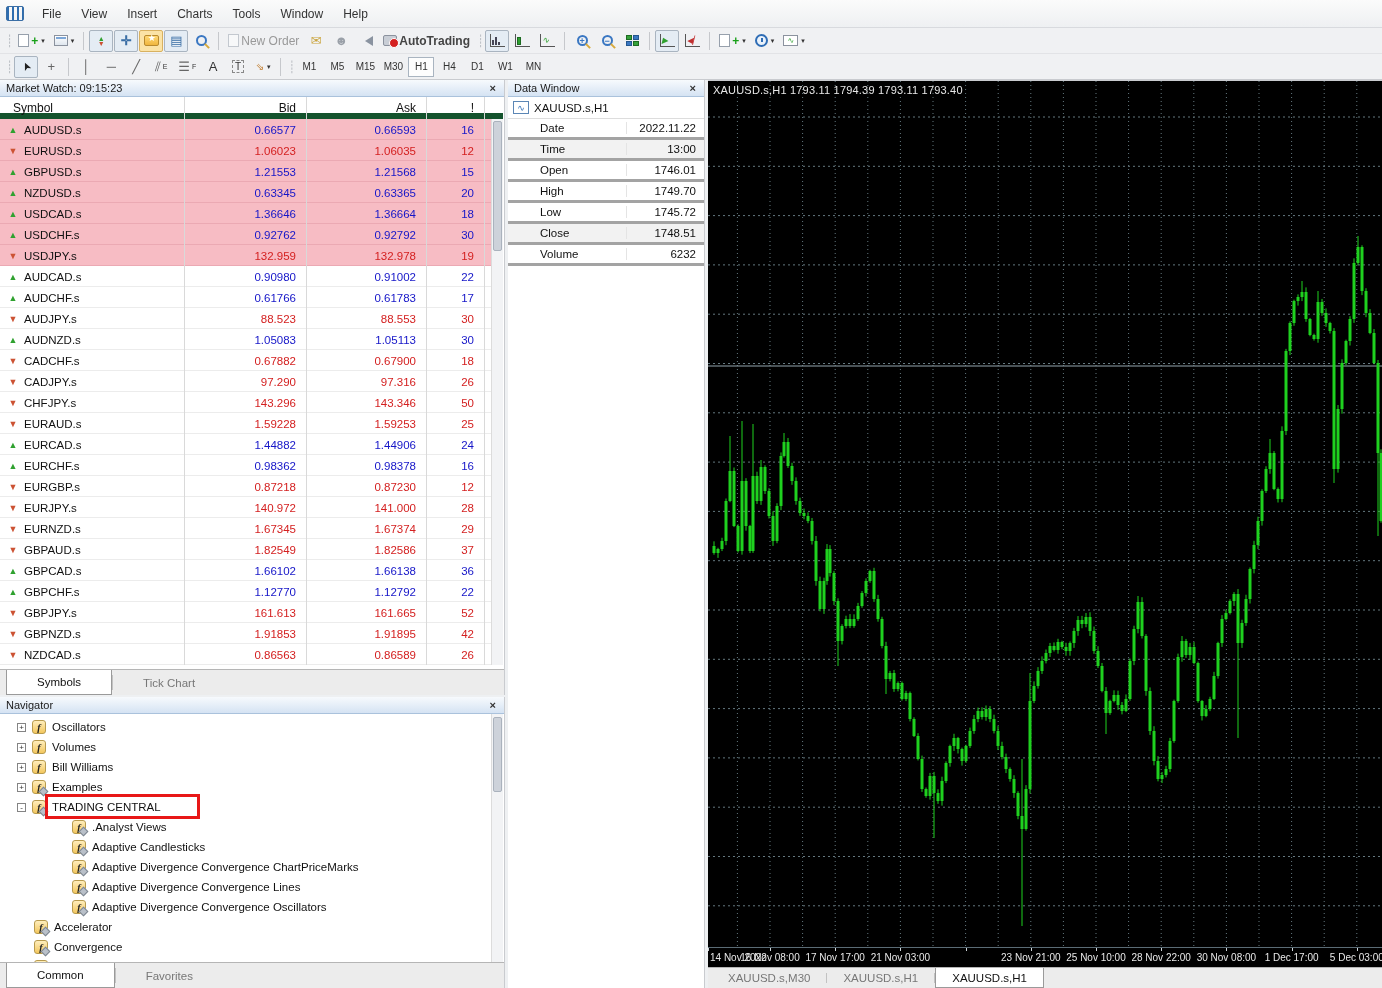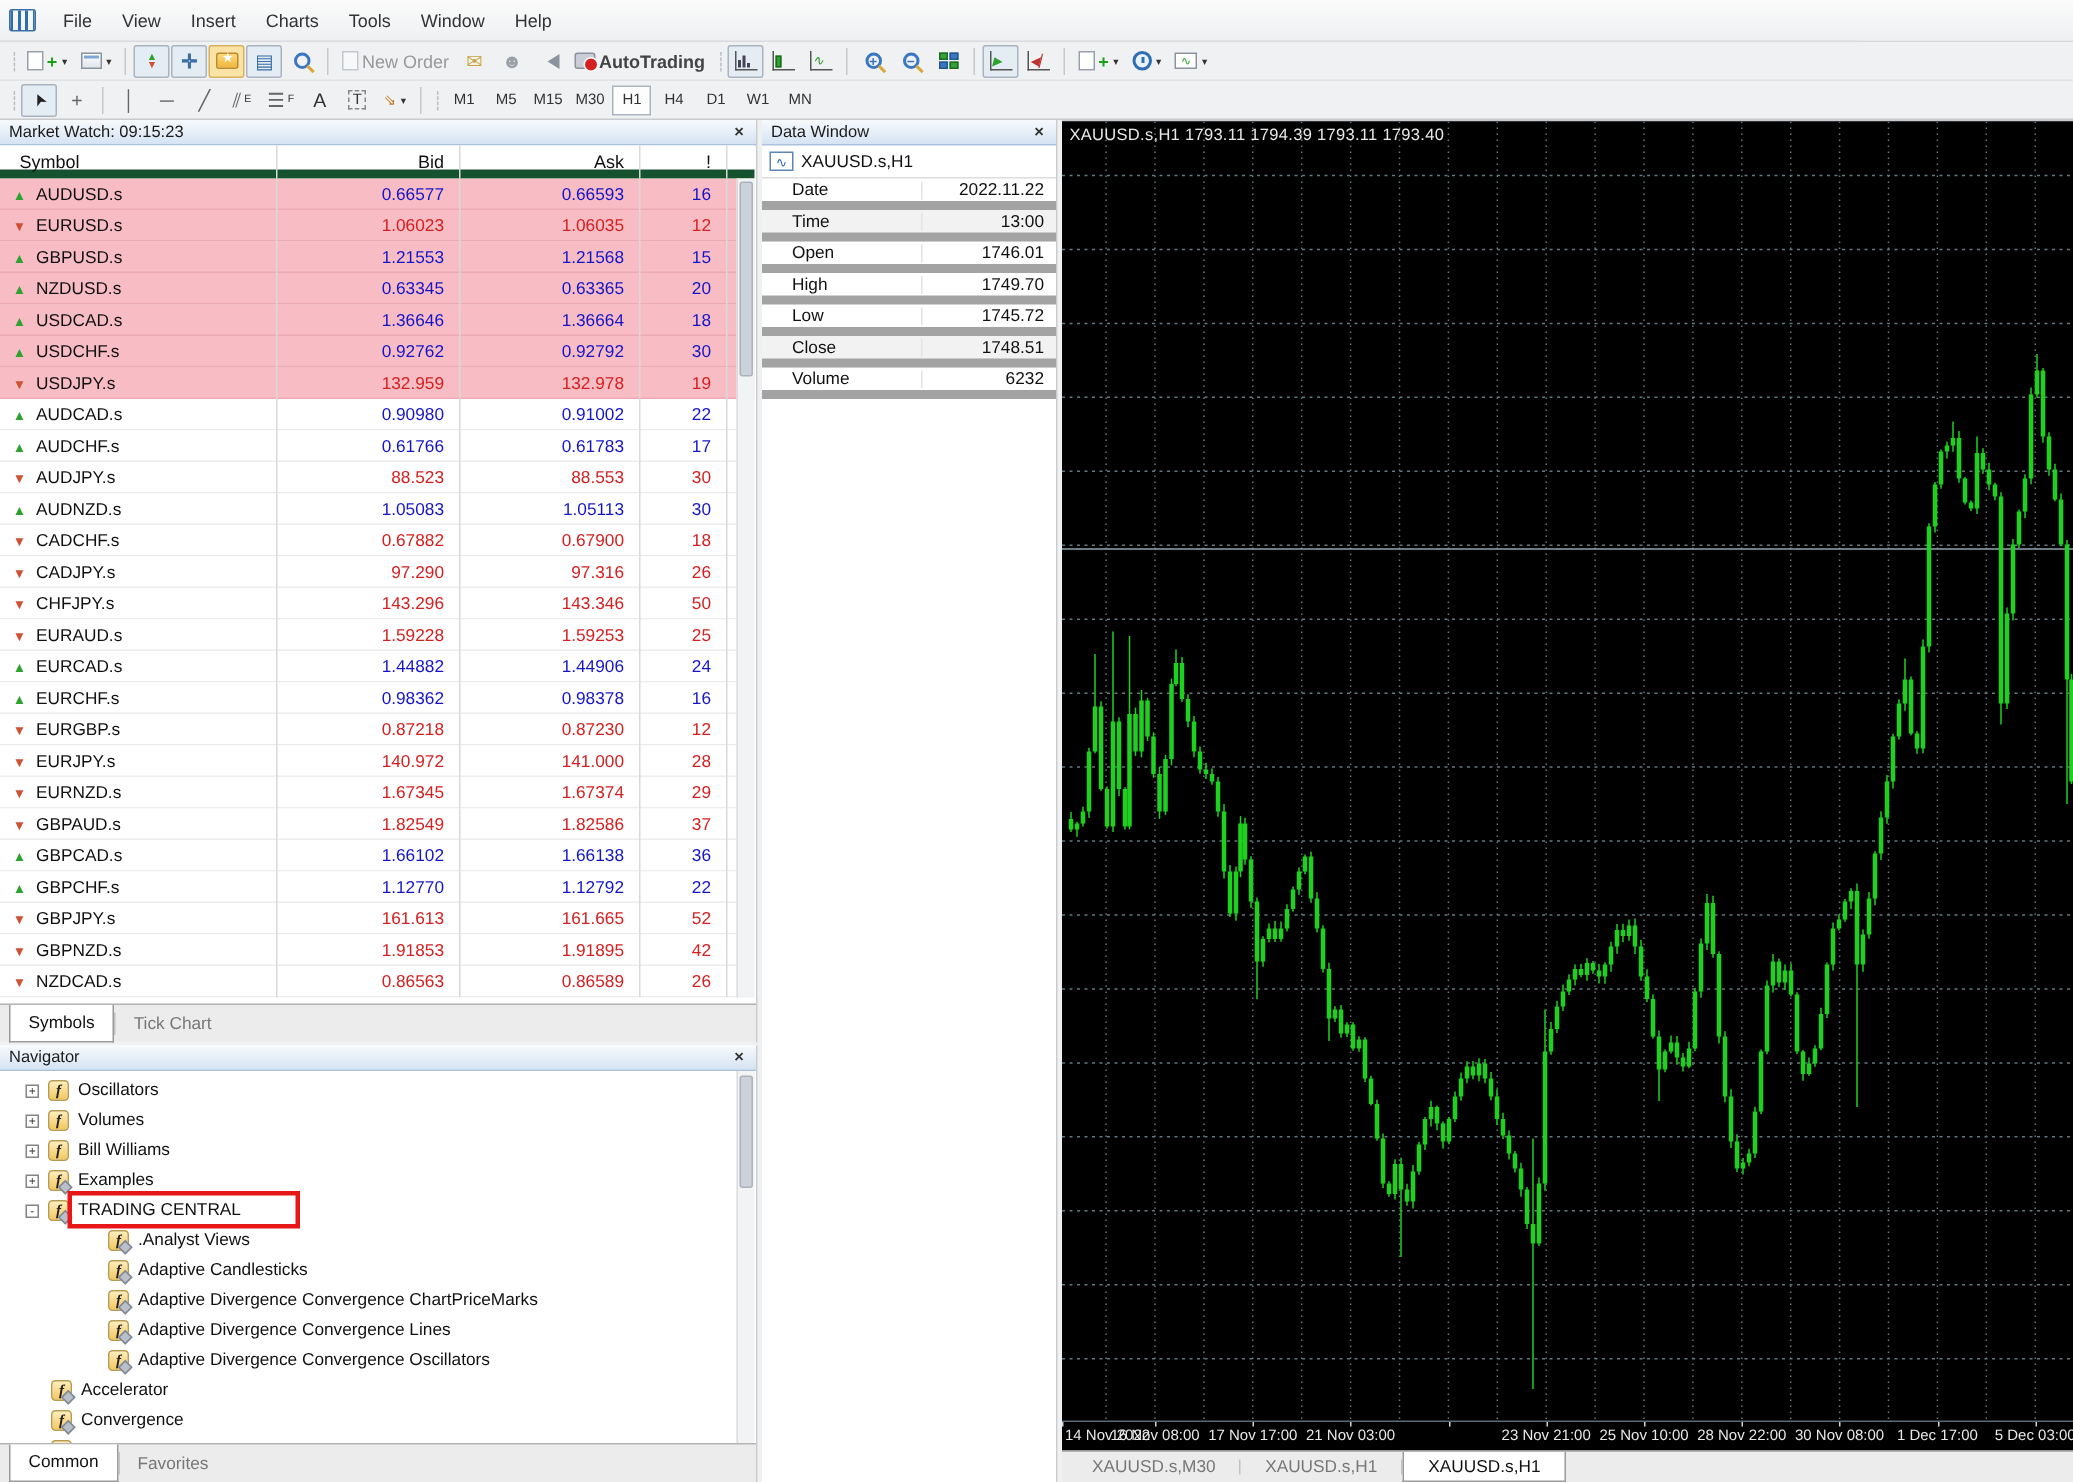--- a/index.html
+++ b/index.html
@@ -94,33 +94,33 @@
   .mw-row .num { justify-content:flex-end; }
   .mw-row.up .num { color:#1515c8; }
   .mw-row.down .num { color:#d42020; }
   .arr { font-size:9px; width:10px; text-align:center; }
   .arr.up { color:#2fa12f; } .arr.down { color:#cc5233; }
   .vscroll { position:absolute; width:12px; background:#f2f3f5; border-left:1px solid #dcdcdc; }
   .vslider { position:absolute; left:1px; width:9px; background:#cdd2da; border:1px solid #aab2bd; border-radius:2px; }
 
   .tabstrip { position:absolute; left:0; width:100%; background:#ececec; border-top:1px solid #b5b5b5;
     display:flex; align-items:stretch; padding-left:8px; }
-  .tab { display:flex; align-items:center; padding:0 12px; color:#777; font-size:11.5px; position:relative; }
+  .tab { display:flex; align-items:center; padding:0 30px; color:#777; font-size:11.5px; position:relative; }
   .tab.active { background:#fff; border:1px solid #9a9a9a; border-top:none; color:#111; }
   .tab-div { width:1px; background:#c2c2c2; margin:5px 0; }
 
   #mw-tabs { top:598px; height:17px; padding-left:6px; }
   #mw-tabs { top:auto; bottom:0; height:26px; }
 
   
   #data-window { left:508px; top:80px; width:197px; height:908px; background:#fff; border-right:1px solid #c9cbcf; }
   #dw-instr { height:22px; border-bottom:1px solid #ddd; display:flex; align-items:center; gap:5px; padding:0 5px; font-size:11.5px; }
   .dw-ic { width:16px; height:13px; border:1px solid #5b86b5; background:#fff; color:#2f6db5; font-size:9px;
     display:inline-flex; align-items:center; justify-content:center; }
-  .dw-row { height:21px; display:flex; align-items:center; border-bottom:6px solid #a3a3a3; font-size:11.5px; }
+  .dw-row { height:21px; display:flex; align-items:center; border-bottom:3px solid #a3a3a3; font-size:11.5px;padding-left:12px; }
   .dw-row .k { width:107px; padding-left:20px; border-right:1px solid #e4e4e4; }
   .dw-row .v { flex:1; text-align:right; padding-right:8px; }
   .dw-row.shaded { background:#f2f2f2;align-items:center; }
 
   
   #navigator { left:0; top:697px; width:505px; height:291px; background:#fff; border-right:1px solid #c9cbcf; }
   #nav-tree { position:absolute; left:0; top:17px; width:503px; height:248px; overflow:hidden; padding-top:3px; }
   .nav-item { height:20px; display:flex; align-items:center; gap:6px; font-size:11.5px; color:#111; position:relative; }
   .expander { width:9px; height:9px; border:1px solid #848484; background:#fff; font-size:8px; line-height:7px;
     text-align:center; color:#333; flex:0 0 auto; }

